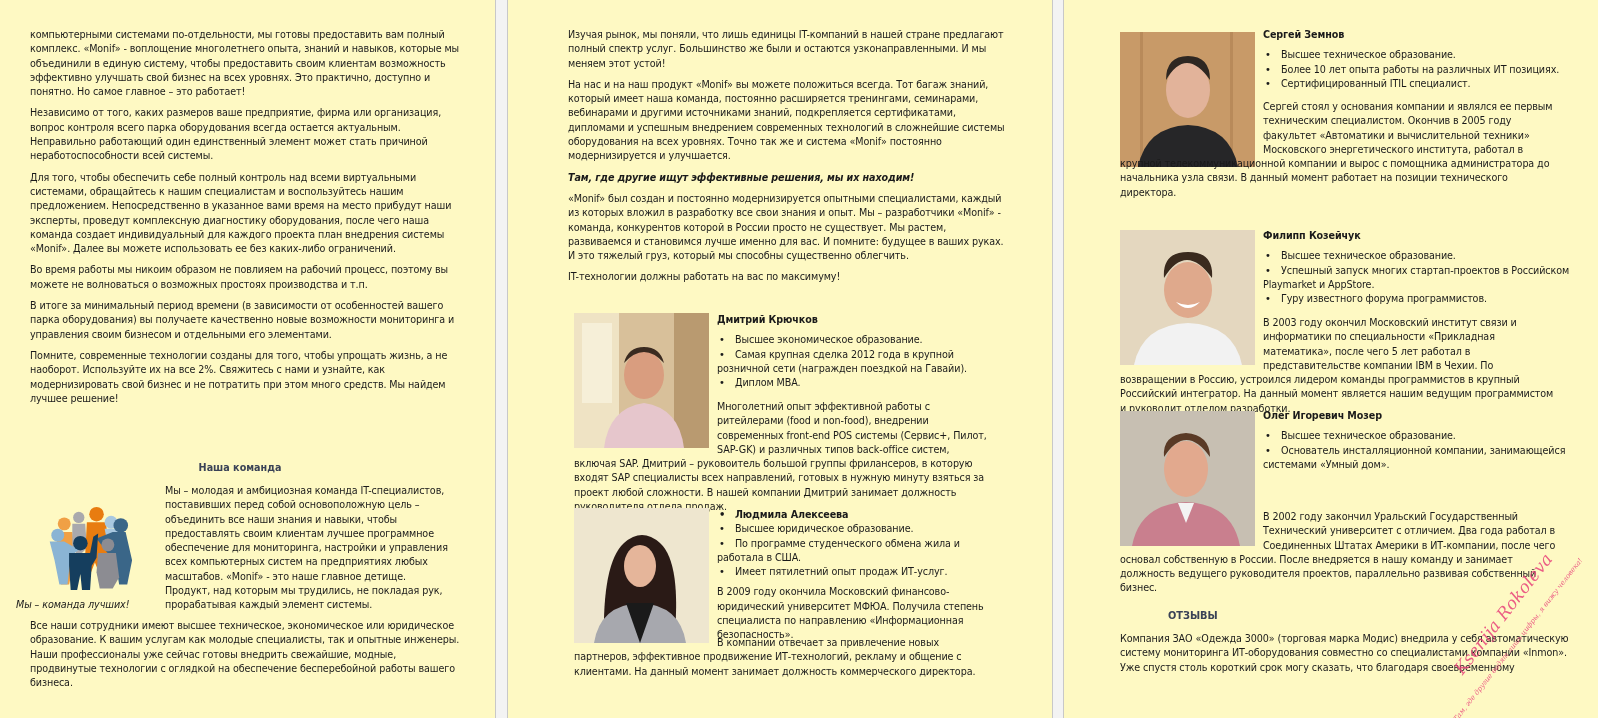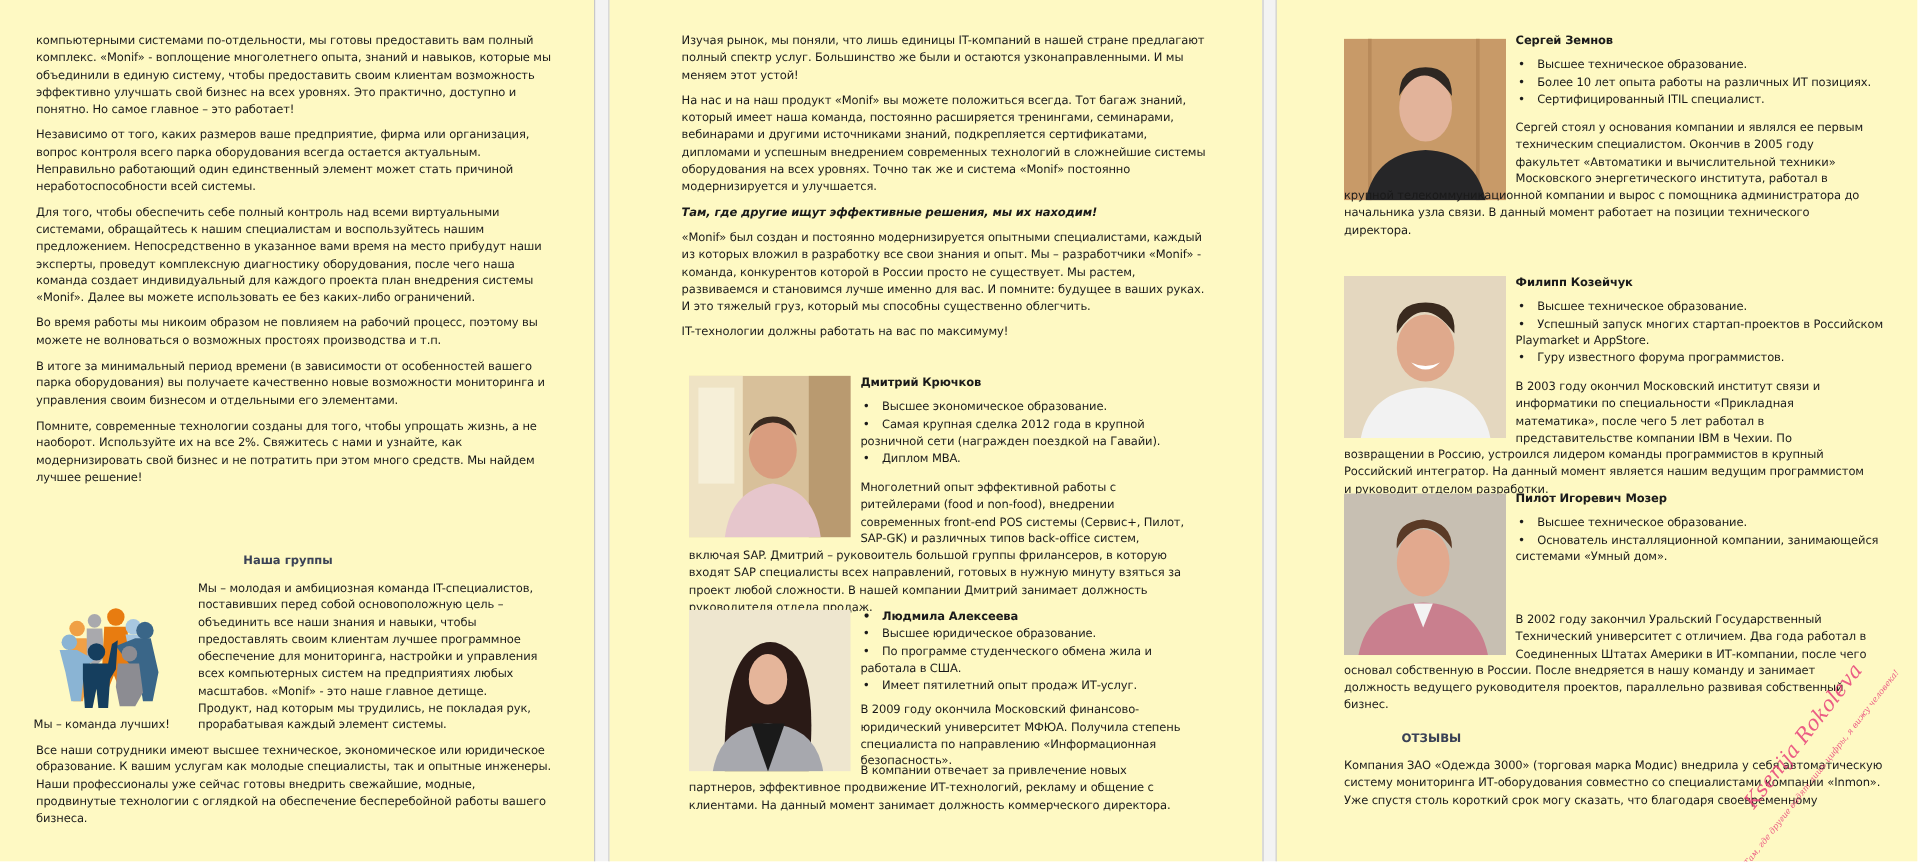--- a/index.html
+++ b/index.html
@@ -60,21 +60,21 @@
 <div class="page p1">
   <div class="blk txt" style="left:30px; top:28px; width:430px;">
     <p>компьютерными системами по-отдельности, мы готовы предоставить вам полный комплекс. «Monif» - воплощение многолетнего опыта, знаний и навыков, которые мы объединили в единую систему, чтобы предоставить своим клиентам возможность эффективно улучшать свой бизнес на всех уровнях. Это практично, доступно и понятно. Но самое главное – это работает!</p>
     <p>Независимо от того, каких размеров ваше предприятие, фирма или организация, вопрос контроля всего парка оборудования всегда остается актуальным. Неправильно работающий один единственный элемент может стать причиной неработоспособности всей системы.</p>
     <p>Для того, чтобы обеспечить себе полный контроль над всеми виртуальными системами, обращайтесь к нашим специалистам и воспользуйтесь нашим предложением. Непосредственно в указанное вами время на место прибудут наши эксперты, проведут комплексную диагностику оборудования, после чего наша команда создает индивидуальный для каждого проекта план внедрения системы «Monif».  Далее вы можете использовать ее без каких-либо ограничений.</p>
     <p>Во время работы мы никоим образом не повлияем на рабочий процесс, поэтому вы можете не волноваться о возможных простоях производства и т.п.</p>
     <p>В итоге за минимальный период времени (в зависимости от особенностей вашего парка оборудования) вы получаете качественно новые возможности мониторинга и управления своим бизнесом и отдельными его элементами.</p>
     <p>Помните, современные технологии созданы для того, чтобы упрощать жизнь, а не наоборот. Используйте их на все 2%. Свяжитесь с нами и узнайте, как модернизировать свой бизнес и не потратить при этом много средств. Мы найдем лучшее решение!</p>
   </div>
 
-  <div class="blk h-team" style="left:165px; top:462px; width:150px;">Наша группы</div>
+  <div class="blk h-team" style="left:165px; top:462px; width:150px;">Наша команда</div>
 
   <div class="photo" style="left:40px; top:485px; width:105px; height:110px;">
     <svg viewBox="0 0 130 120">
 
       <g fill="#f0a045">
           <circle cx="30" cy="40" r="8"></circle>
           <path d="M20 50 h20 l4 30 -8 35 h-10 l-4 -30z"></path>
         </g>
 
       <g fill="#a9a9ad">
@@ -108,21 +108,21 @@
         </g>
 
       <g fill="#153e5e">
           <circle cx="50" cy="64" r="9"></circle>
           <path d="M36 76 h26 l4 -20 6 -4 -2 30 -6 10 -2 30 h-10 l-2-20 -4 20 h-8 l-2-30z"></path>
         </g>
     </svg>
   </div>
 
   <div class="blk txt" style="left:165px; top:484px; width:288px;">Мы – молодая и амбициозная команда IT-специалистов, поставивших перед собой основоположную цель – объединить все наши знания и навыки, чтобы предоставлять своим клиентам лучшее программное обеспечение для мониторинга, настройки и управления всех компьютерных систем на предприятиях любых масштабов. «Monif» - это наше главное детище. Продукт, над которым мы трудились, не покладая рук, прорабатывая каждый элемент системы.</div>
-  <div class="blk txt" style="left:28px; top:598px; width:200px;">Мы – команда лучших!</div>
+  <div class="blk txt" style="left:16px; top:598px; width:200px;font-style:italic;">Мы – команда лучших!</div>
   <div class="blk txt" style="left:30px; top:619px; width:430px;">Все наши сотрудники имеют высшее техническое, экономическое или юридическое образование. К вашим услугам как молодые специалисты, так и опытные инженеры. Наши профессионалы уже сейчас готовы внедрить свежайшие, модные, продвинутые технологии с оглядкой на обеспечение бесперебойной работы вашего бизнеса.</div>
 </div>
 
 <div class="gap gap1"></div>
 
 <div class="page p2">
   <div class="blk txt" style="left:60px; top:28px; width:440px;">
     <p>Изучая рынок, мы поняли, что лишь единицы IT-компаний в нашей стране предлагают полный спектр услуг. Большинство же были и остаются узконаправленными. И мы меняем этот устой!</p>
     <p>На нас и на наш продукт «Monif» вы можете положиться всегда. Тот багаж знаний, который имеет наша команда, постоянно расширяется тренингами, семинарами, вебинарами и другими источниками знаний, подкрепляется сертификатами, дипломами и успешным внедрением современных технологий в сложнейшие системы оборудования на всех уровнях. Точно так же и система «Monif» постоянно модернизируется и улучшается.</p>
     <p class="bold-it">Там, где другие ищут эффективные решения, мы их находим!</p>
@@ -231,21 +231,21 @@
   <div class="photo" style="left:56px; top:411px; width:135px; height:135px;">
     <svg viewBox="0 0 135 135">
       <rect width="135" height="135" fill="#c7bfb2"></rect>
       <ellipse cx="66" cy="58" rx="22" ry="28" fill="#e2a98e"></ellipse>
       <path d="M44 46 q22 -34 46 0 q0 -22 -24 -24 q-24 2 -22 24z" fill="#5a3a26"></path>
       <path d="M12 135 q8 -42 54 -44 q46 2 54 44z" fill="#c97f8e"></path>
       <path d="M58 92 l8 20 8 -20z" fill="#f3f3f3"></path>
     </svg>
   </div>
   <div class="blk txt" style="left:199px; top:409px; width:335px;">
-    <div class="name">Пилот Игоревич Мозер</div>
+    <div class="name">Олег Игоревич Мозер</div>
     <ul class="bl">
       <li>Высшее техническое образование.</li>
       <li class="wrapflush">Основатель инсталляционной компании, занимающейся системами «Умный дом».</li>
     </ul>
   </div>
   <div class="blk txt" style="left:56px; top:510px; width:440px;">
     <div style="float:left; width:143px; height:29px;"></div>
     <span>В 2002 году закончил Уральский Государственный Технический университет с отличием. Два года работал в Соединенных Штатах Америки в ИТ-компании, после чего основал собственную в России. После внедряется в нашу команду и занимает должность ведущего руководителя проектов, параллельно развивая собственный бизнес.</span>
   </div>
 

